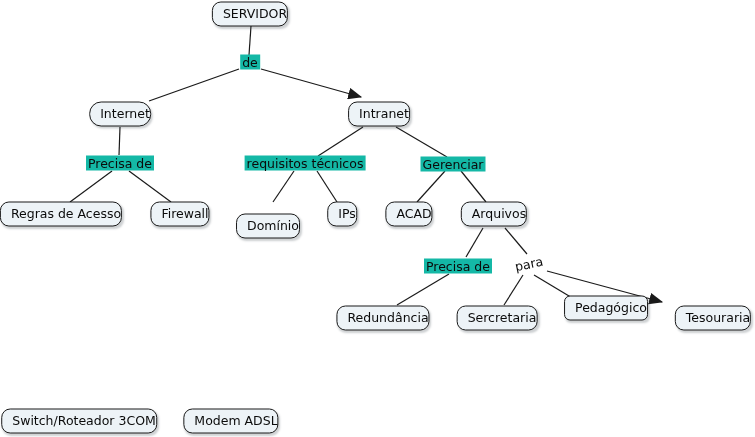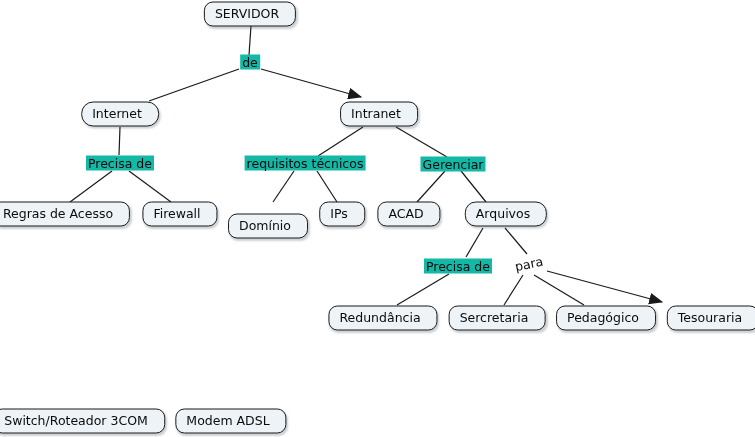--- a/index.html
+++ b/index.html
@@ -21,21 +21,21 @@
     top: 0;
     width: 755px;
     height: 437px;
   }
   .node {
     position: absolute;
     transform: translate(-50%, -50%);
     background: #edf3f7;
     border: 1px solid #1a1a1a;
     border-radius: 9px;
-    padding: 3px 16px 4px 10px;
+    padding: 3px 0 4px 10px;
     font-size: 12.5px;
     line-height: 16px;
     color: #0b0b0b;
     white-space: nowrap;
     box-shadow: 1.5px 2px 2px rgba(60,70,80,0.25);
     text-align: center;
   }
   .link-label {
     position: absolute;
     transform: translate(-50%, -50%);
@@ -105,24 +105,24 @@
   </svg>
 
   <div class="node" style="left:250px; top:14px;">SERVIDOR</div>
   <div class="node" style="left:120px; top:114px;border-radius:12px;">Internet</div>
   <div class="node" style="left:379px; top:114px;">Intranet</div>
   <div class="node" style="left:61px;  top:214px;">Regras de Acesso</div>
   <div class="node" style="left:180px; top:214px;text-align:right;">Firewall</div>
   <div class="node" style="left:268px; top:214px;margin-top:12px;">Domínio</div>
   <div class="node" style="left:342px; top:214px;">IPs</div>
   <div class="node" style="left:409px; top:214px;">ACAD</div>
-  <div class="node" style="left:506px; top:214px;border-radius:11px;">Arquivos</div>
+  <div class="node" style="left:494px; top:214px;">Arquivos</div>
   <div class="node" style="left:383px; top:318px;">Redundância</div>
   <div class="node" style="left:497px; top:318px;">Sercretaria</div>
-  <div class="node" style="left:606px; top:318px;">Pedagógico</div>
+  <div class="node" style="left:606px; top:308px;border-radius:6px;">Pedagógico</div>
   <div class="node" style="left:713px; top:318px;">Tesouraria</div>
   <div class="node" style="left:79px;  top:421px;">Switch/Roteador 3COM</div>
   <div class="node" style="left:231px; top:421px;">Modem ADSL</div>
 
   <div class="link-label" style="left:250px; top:62px;">de</div>
   <div class="link-label" style="left:120px; top:163px;">Precisa de</div>
   <div class="link-label" style="left:305px; top:163px;">requisitos técnicos</div>
   <div class="link-label" style="left:453px; top:164px;">Gerenciar</div>
   <div class="link-label" style="left:458px; top:266px;">Precisa de</div>
   <div class="link-label tilted" style="left:529px; top:264px;">para</div>

